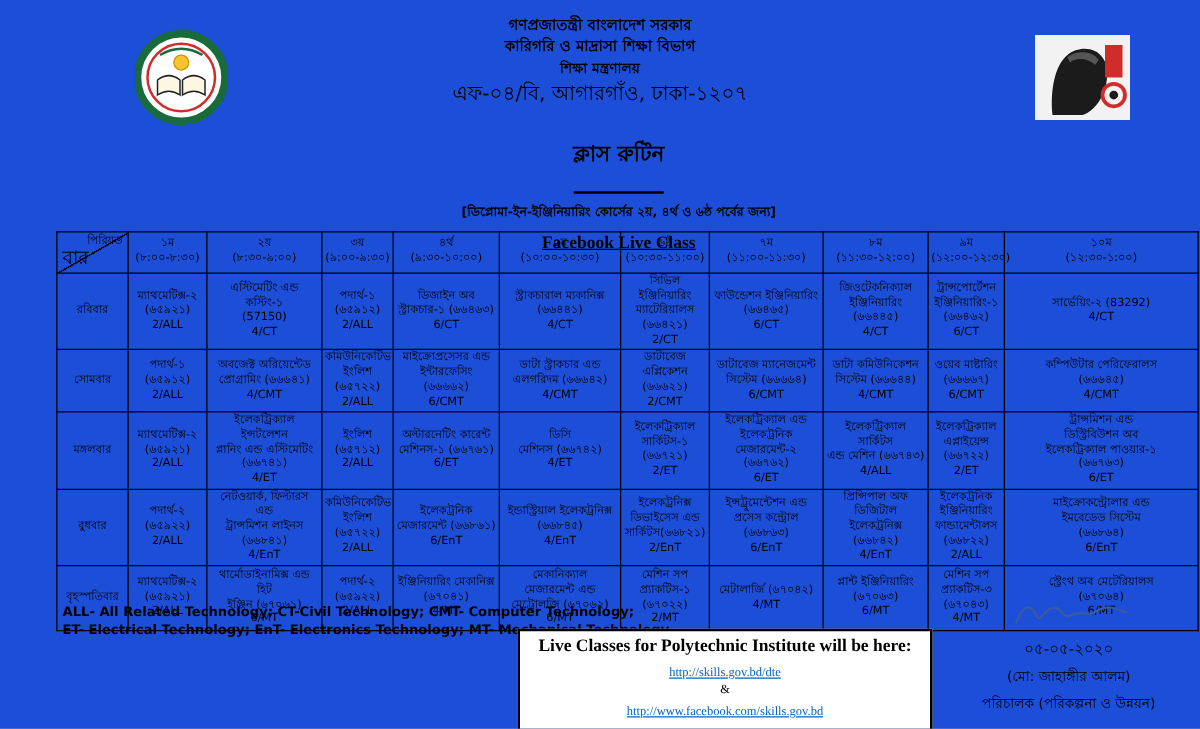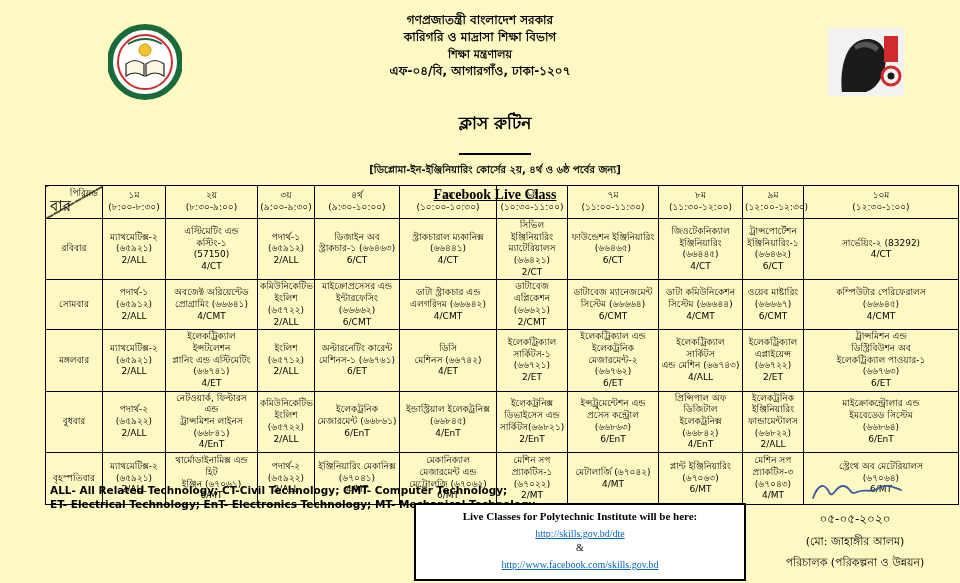--- a/index.html
+++ b/index.html
@@ -1,25 +1,25 @@
 <!DOCTYPE html>
 <html><head>
 <meta charset="utf-8">
 <style>
   * { margin:0; padding:0; box-sizing:border-box; }
   body { background:#e8e8e8; font-family:"DejaVu Sans", sans-serif; }
-  .page { width:960px; height:583px; background:#fef9c3; position:relative; margin:0 auto; overflow:hidden; color:#000; }
+  .page { width:960px; height:583px; background:#1d4ed8; position:relative; margin:0 auto; overflow:hidden; color:#000; }
 
   
   .gov-header { position:absolute; top:12px; left:0; right:0; text-align:center; line-height:1.45; }
   .gov-line   { font-size:12px; font-weight:bold; }
   .org-name   { font-size:20px; font-weight:bold; margin:2px 0; }
   .division   { font-size:12px; font-weight:bold; }
   .ministry   { font-size:11px; font-weight:bold; }
-  .address    { font-size:12px; font-weight:bold; }
+  .address    { font-size:16px; font-weight:normal; }
 
   .logo-left  { position:absolute; top:24px; left:108px; width:74px; height:76px; }
   .logo-right { position:absolute; top:28px; left:828px; width:76px; height:68px; }
 
   
   .start-text { position:absolute; top:128px; left:96px; font-size:19px; font-weight:bold; }
   .center-title { position:absolute; top:110px; left:330px; width:330px; text-align:center; }
   .main-title { display:inline-block; font-size:17px; font-weight:bold; border-bottom:2px solid #000; padding-bottom:15px; }
   .subtitle   { font-size:10px; font-weight:bold; margin-top:7px; }
   .live-title { display:inline-block; font-family:"Liberation Serif", serif; font-size:14px; font-weight:bold; text-decoration:underline; margin-top:8px; }
@@ -38,21 +38,21 @@
     background:linear-gradient(to bottom right, transparent calc(50% - 0.6px), #000 calc(50% - 0.6px), #000 calc(50% + 0.6px), transparent calc(50% + 0.6px)); }
   .corner-top  { position:absolute; top:2px; right:4px; font-size:9px; }
   .corner-bot  { position:absolute; bottom:2px; left:4px; font-size:15px; }
 
   .cell-line { display:block; }
 
   
   .legend { position:absolute; top:483px; left:50px; font-size:10.5px; font-weight:bold; line-height:1.35; }
 
   .live-box { position:absolute; top:503px; left:414px; width:332px; border:2px solid #000; text-align:center; padding:5px 6px 7px; background:#fff; }
-  .live-box-title { font-size:11px; font-weight:bold; font-family:"Liberation Serif", serif; }
+  .live-box-title { font-size:14px; font-weight:bold; font-family:"Liberation Serif", serif; }
   .live-link { font-size:10px; color:#0563c1; text-decoration:underline; font-family:"Liberation Serif", serif; display:inline-block; margin-top:2px; cursor:pointer; }
   .amp { font-size:10px; font-family:"Liberation Serif", serif; margin-top:1px; }
 
   .signature-block { position:absolute; top:478px; left:760px; width:190px; text-align:center; }
   .sig-date  { font-size:12px; margin-top:2px; }
   .sig-name  { font-size:11px; margin-top:3px; }
   .sig-title { font-size:11px; margin-top:2px; }
 </style>
 </head>
 <body>

